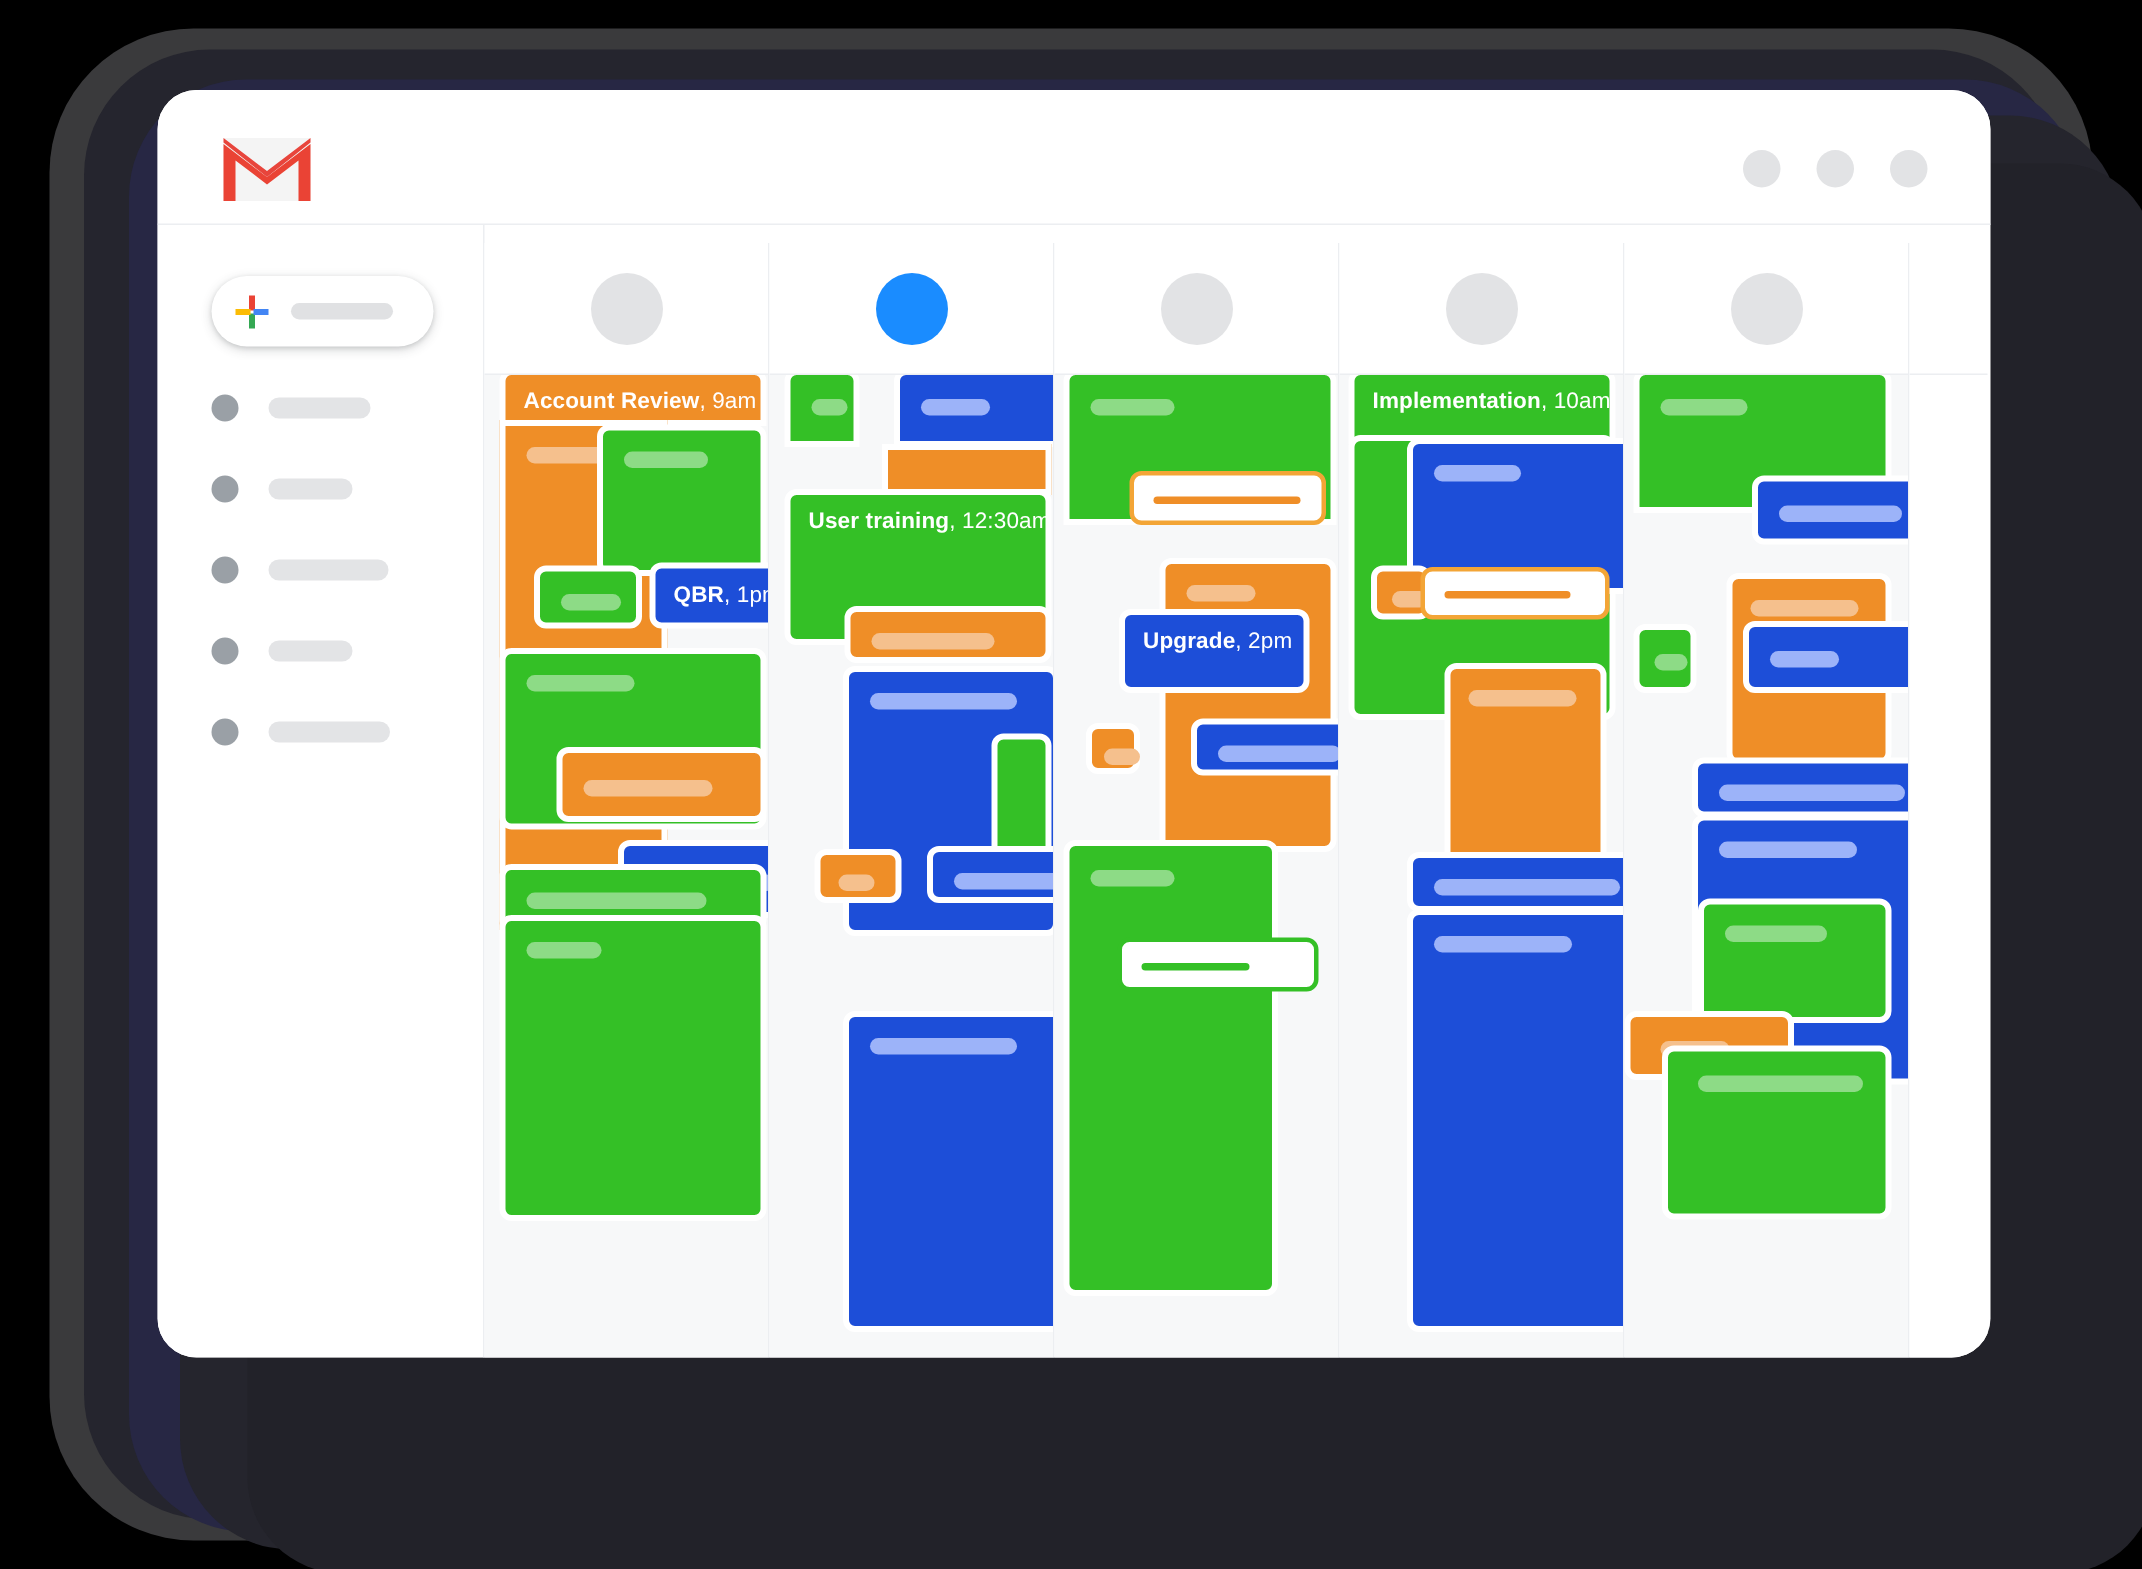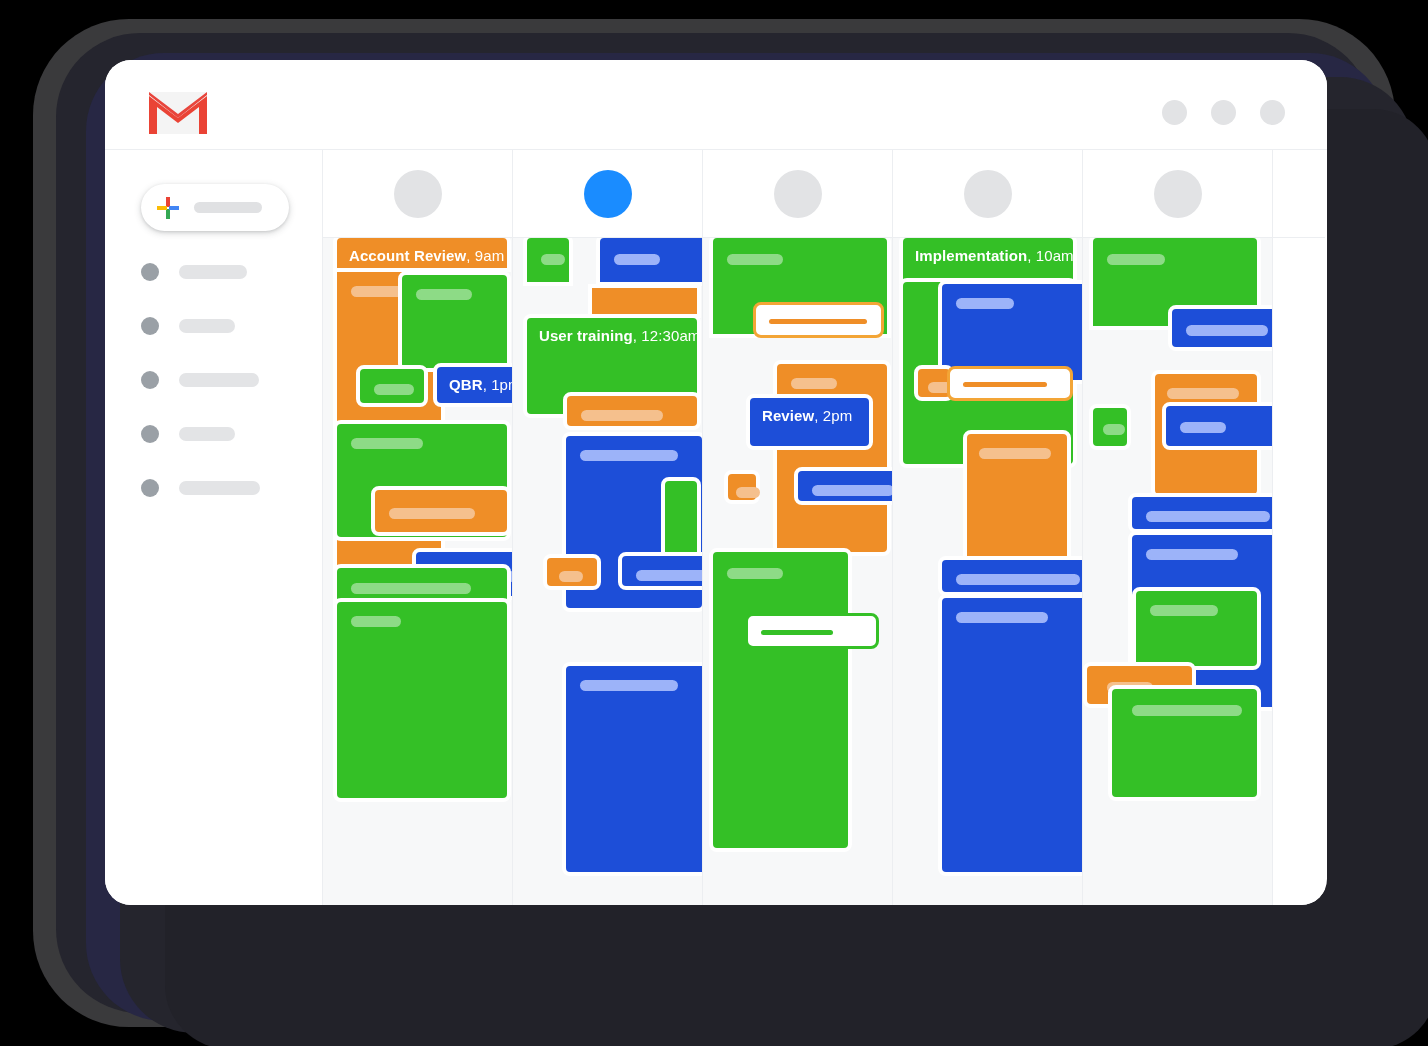--- a/index.html
+++ b/index.html
@@ -168,21 +168,21 @@
 
   
   #calendar {
     position: absolute;
     left: 218px; top: 0;
     width: 1004px;
     height: 755px;
   }
   .cal-col {
     position: absolute;
-    top: 0;
+    top: 12px;
     width: 190px;
     height: 755px;
     border-right: 1px solid #eceef1;
     box-sizing: border-box;
   }
   .cal-col.last { width: 52px; border-right: none; }
   .col-header {
     position: absolute;
     left: 0; top: 0;
     width: 100%;
@@ -393,21 +393,21 @@
           <div class="ev green bord sq-t" style="left:6px;top:-4px;width:182px;height:104px;">
             <span class="ev-bar bar-green" style="left:14px;top:16px;width:56px;"></span>
           </div>
           <div class="ev outline-white-orange" style="left:50px;top:64px;width:131px;height:36px;">
             <span class="ev-bar bar-line-orange" style="left:13px;top:14px;width:98px;"></span>
           </div>
           <div class="ev orange bord" style="left:70px;top:122px;width:118px;height:196px;">
             <span class="ev-bar bar-orange" style="left:14px;top:14px;width:46px;"></span>
           </div>
           <div class="ev blue bord" style="left:4px;top:156px;width:127px;height:56px;">
-            <span class="ev-label"><b>Review</b>, 2pm</span>
+            <span class="ev-label"><b>Upgrade</b>, 2pm</span>
           </div>
           <div class="ev orange bord" style="left:21px;top:232px;width:36px;height:34px;">
             <span class="ev-bar bar-orange" style="left:8px;top:13px;width:24px;"></span>
           </div>
           <div class="ev blue bord" style="left:52px;top:229px;width:136px;height:38px;">
             <span class="ev-bar bar-blue" style="left:14px;top:14px;width:82px;"></span>
           </div>
           <div class="ev green bord" style="left:6px;top:310px;width:143px;height:304px;">
             <span class="ev-bar bar-green" style="left:14px;top:16px;width:56px;"></span>
           </div>

